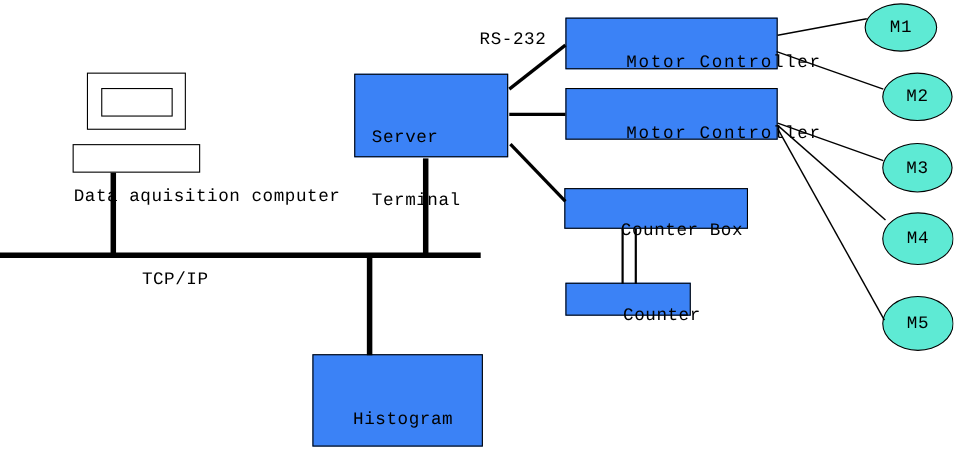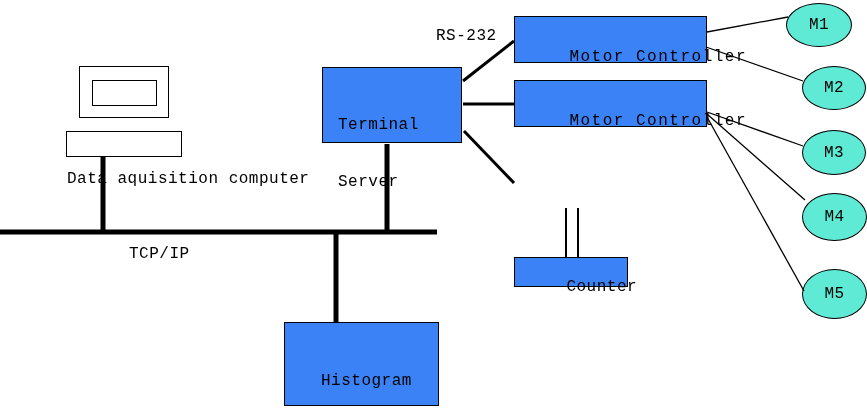--- a/index.html
+++ b/index.html
@@ -69,31 +69,34 @@
 
   <div class="shape" style="left:79px; top:66px; width:90px; height:52px;"></div>
   <div class="shape" style="left:92px; top:80px; width:65px; height:26px;"></div>
   <div class="shape" style="left:66px; top:131px; width:116px; height:26px;"></div>
   <div class="freelabel" style="left:67px; top:169px;">Data aquisition computer</div>
 
   <div class="freelabel" style="left:129px; top:244px;">TCP/IP</div>
   <div class="freelabel" style="left:436px; top:26px;">RS-232</div>
 
   <div class="box" style="left:322px; top:67px; width:140px; height:76px; padding:10px 0 0 15px;">
+    <div>Server</div>
     <div>Terminal</div>
-    <div>Server</div>
   </div>
 
   <div class="box mc-text" style="left:514px; top:16px; width:193px; height:47px; padding:12px 0 0 10px;">
     <span>Motor Controller</span>
   </div>
   <div class="box mc-text" style="left:514px; top:80px; width:193px; height:47px; padding:12px 0 0 10px;">
     <span>Motor Controller</span>
   </div>
 
+  <div class="box" style="left:513px; top:171px; width:167px; height:37px; padding:10px 0 0 10px;">
+    <span>Counter Box</span>
+  </div>
   <div class="box" style="left:514px; top:257px; width:114px; height:30px; padding:1px 0 0 11px;">
     <span>Counter</span>
   </div>
 
   <div class="box" style="left:284px; top:322px; width:155px; height:84px; padding:11px 0 0 36px;">
     <div>Histogram</div>
     
   </div>
 
   <div class="ellipse" style="left:786px; top:3px; width:66px; height:44px;">

